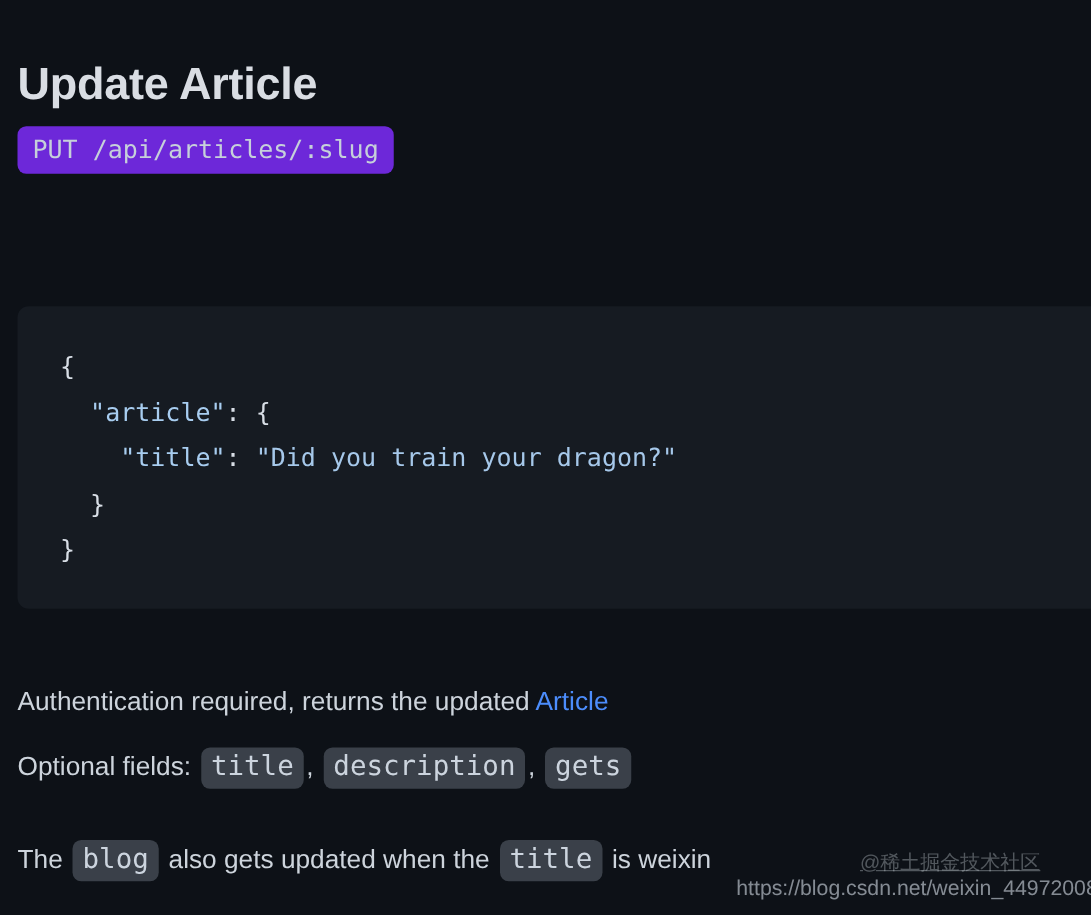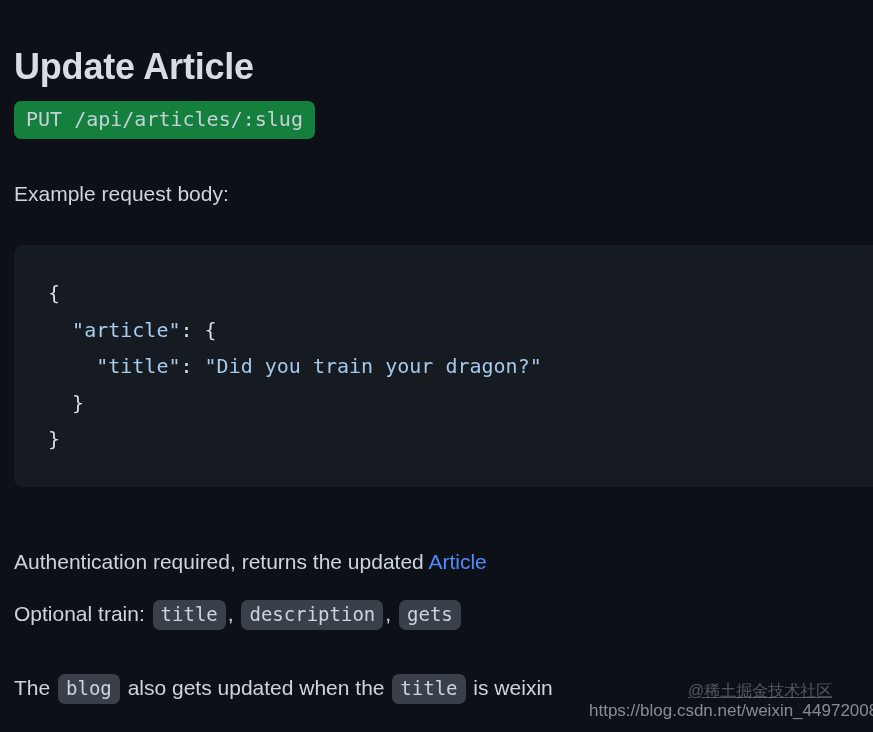--- a/index.html
+++ b/index.html
@@ -35,21 +35,21 @@
     color: #d9dde3;
     line-height: 46px;
     white-space: nowrap;
   }
 
   
   .endpoint-badge {
     position: absolute;
     left: 14px;
     top: 101px;
-    background: #15803d;
+    background: #6d28d9;
     border-radius: 7px;
     padding: 5px 12px 7px 12px;
     font-family: "DejaVu Sans Mono", "Liberation Mono", monospace;
     font-size: 20px;
     line-height: 26px;
     color: #c6d0da;
     white-space: pre;
   }
 
   
@@ -61,21 +61,21 @@
     color: #cdd4dc;
     white-space: nowrap;
   }
   .para-example { top: 179px; }
   .para-auth    { top: 524px; margin-top: 23px; }
   .para-optional{ top: 599px; }
   .para-slug    { top: 673px; }
 
   .para .inline-code {
     font-family: "DejaVu Sans Mono", "Liberation Mono", monospace;
-    font-size: 19px;
+    font-size: 22px;
     background: #3a4049;
     border-radius: 7px;
     padding: 3px 8px 5px 8px;
     color: #ccd4de;
     margin: 8px 2px;
   }
 
   .link {
     color: #4c8dfc;
     text-decoration: none;
@@ -131,33 +131,32 @@
 </style>
 </head>
 <body>
 
 <div class="page">
 
   <h1 class="doc-title">Update Article</h1>
 
   <div class="endpoint-badge">PUT /api/articles/:slug</div>
 
-  <div class="para para-example">Example request body:</div>
 
   <div class="code-block">
     <pre><span class="tok-punct">{</span>
   <span class="tok-key">"article"</span><span class="tok-punct">: {</span>
     <span class="tok-key">"title"</span><span class="tok-punct">: </span><span class="tok-string">"Did you train your dragon?"</span>
   <span class="tok-punct">}</span>
 <span class="tok-punct">}</span></pre>
   </div>
 
   <div class="para para-auth"><span>Authentication required, returns the updated </span><a href="#" class="link">Article</a></div>
 
-  <div class="para para-optional"><span>Optional train: </span><code class="inline-code">title</code><span>,</span> <code class="inline-code">description</code><span>,</span> <code class="inline-code">gets</code></div>
+  <div class="para para-optional"><span>Optional fields: </span><code class="inline-code">title</code><span>,</span> <code class="inline-code">description</code><span>,</span> <code class="inline-code">gets</code></div>
 
   <div class="para para-slug"><span>The </span><code class="inline-code">blog</code><span> also gets updated when the </span><code class="inline-code">title</code><span> is weixin</span></div>
 
   <div class="watermark-cn">@稀土掘金技术社区</div>
 
   <div class="watermark-url">https://blog.csdn.net/weixin_44972008</div>
 
 </div>
 
 </body></html>

